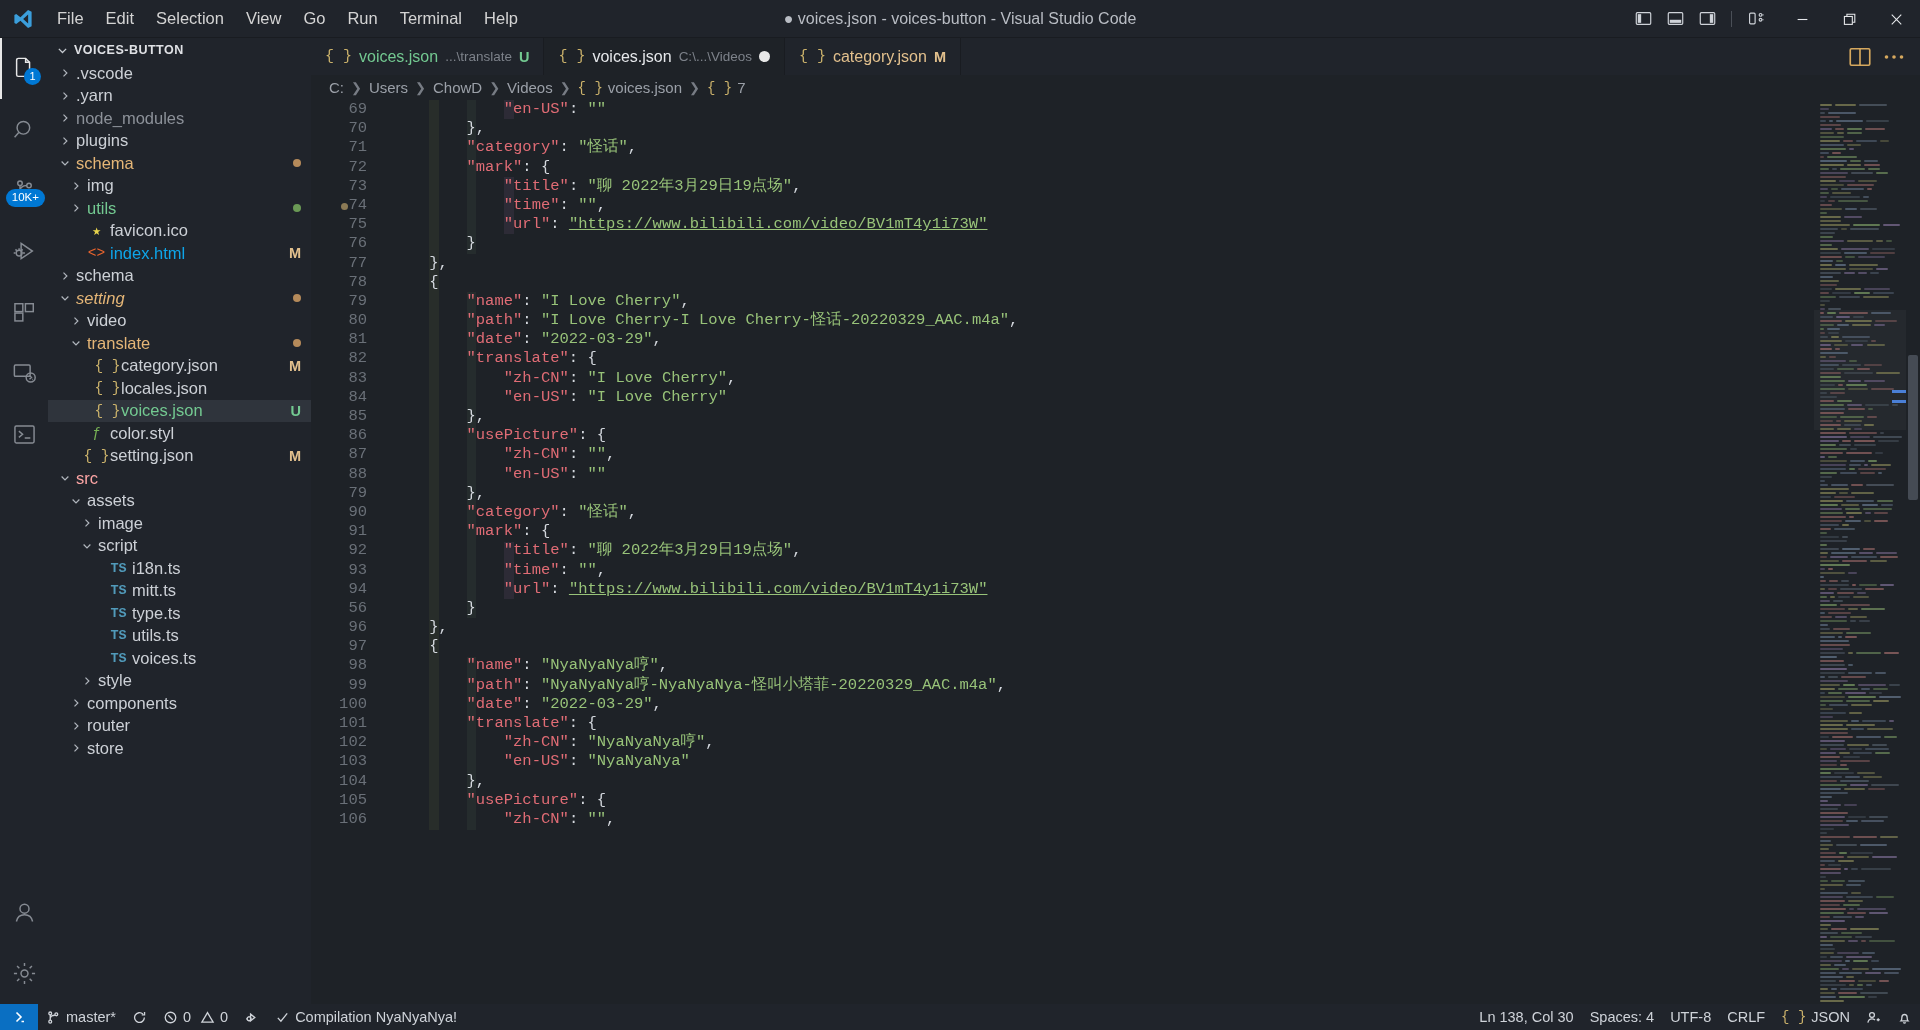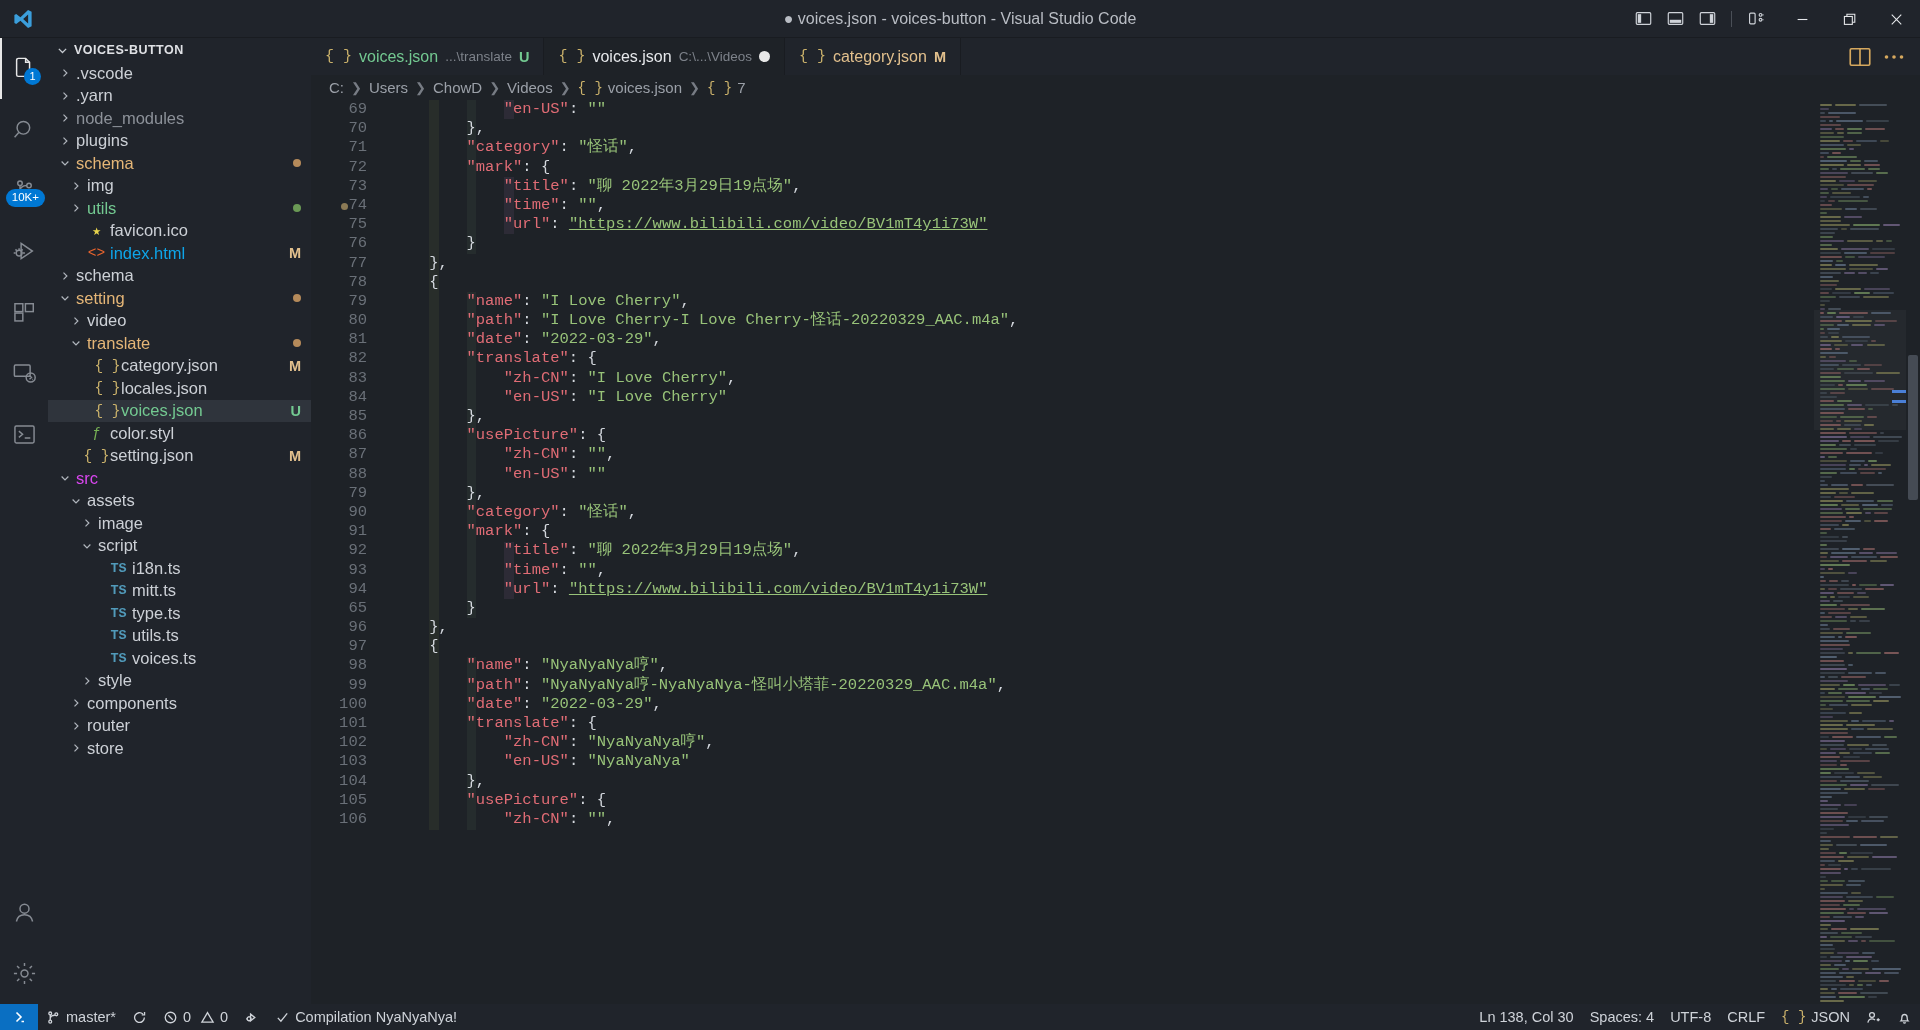--- a/index.html
+++ b/index.html
@@ -155,20 +155,30 @@
 </head>
 <body>
 
 <div class="app">
 
   <div class="titlebar">
     <div class="vscode-logo">
       <svg viewBox="0 0 24 24">
           <path d="M17.5 2.2 9.2 10 4.6 6.6 2.6 7.6v8.8l2 1 4.6-3.4 8.3 7.8 3.9-1.9V4.1zM17.6 7v10l-5.4-5z" fill="#3b9edb"></path>
         </svg>
+    </div>
+    <div class="menubar">
+      <div class="menu-item">File</div>
+      <div class="menu-item">Edit</div>
+      <div class="menu-item">Selection</div>
+      <div class="menu-item">View</div>
+      <div class="menu-item">Go</div>
+      <div class="menu-item">Run</div>
+      <div class="menu-item">Terminal</div>
+      <div class="menu-item">Help</div>
     </div>
     <div class="win-title">● voices.json - voices-button - Visual Studio Code</div>
     <div class="title-right">
       <div class="layout-icons">
         <div class="licon">
           <svg viewBox="0 0 16 16" fill="none" stroke="#cfd3d9" stroke-width="1.1">
               <rect x="1.2" y="2.5" width="13.6" height="11" rx="1"></rect>
               <rect x="2.6" y="3.9" width="3.2" height="8.2" fill="#cfd3d9" stroke="none"></rect>
             </svg>
         </div>
@@ -361,21 +371,21 @@
             <span class="mk" style="color:#e2c08d">M</span>
           </div>
           <div class="row" style="padding-left: 8px;">
             <span class="arrow">
               <svg viewBox="0 0 16 16">
                 <path d="M6 3.5L10.5 8 6 12.5"></path>
               </svg>
             </span>
             <span class="lbl" style="color:#ccd0d6">schema</span>
           </div>
-          <div class="row" style="padding-left: 8px;">
+          <div class="row" style="padding-left: 8px; font-style: italic;">
             <span class="arrow">
               <svg viewBox="0 0 16 16">
                 <path d="M3.5 6l4.5 4.5L12.5 6"></path>
               </svg>
             </span>
             <span class="lbl" style="color:#e5b677">setting</span>
             <span class="dot-mod" style="background:#b58a5a"></span>
           </div>
           <div class="row" style="padding-left: 19px;">
             <span class="arrow">
@@ -421,21 +431,21 @@
             <span class="fi" style="color:#cbb26b;">{ }</span>
             <span class="lbl" style="color:#ccd0d6">setting.json</span>
             <span class="mk" style="color:#e2c08d">M</span>
           </div>
           <div class="row" style="padding-left: 8px;">
             <span class="arrow">
               <svg viewBox="0 0 16 16">
                 <path d="M3.5 6l4.5 4.5L12.5 6"></path>
               </svg>
             </span>
-            <span class="lbl" style="color:#d946ef">src</span>
+            <span class="lbl" style="color:#fca5a5">src</span>
           </div>
           <div class="row" style="padding-left: 19px;">
             <span class="arrow">
               <svg viewBox="0 0 16 16">
                 <path d="M3.5 6l4.5 4.5L12.5 6"></path>
               </svg>
             </span>
             <span class="lbl" style="color:#ccd0d6">assets</span>
           </div>
           <div class="row" style="padding-left: 30px;">
@@ -589,21 +599,21 @@
             <div class="ln">85</div>
             <div class="ln">86</div>
             <div class="ln">87</div>
             <div class="ln">88</div>
             <div class="ln">79</div>
             <div class="ln">90</div>
             <div class="ln">91</div>
             <div class="ln">92</div>
             <div class="ln">93</div>
             <div class="ln">94</div>
-            <div class="ln">65</div>
+            <div class="ln">56</div>
             <div class="ln">96</div>
             <div class="ln">97</div>
             <div class="ln">98</div>
             <div class="ln">99</div>
             <div class="ln">100</div>
             <div class="ln">101</div>
             <div class="ln">102</div>
             <div class="ln">103</div>
             <div class="ln">104</div>
             <div class="ln">105</div>

